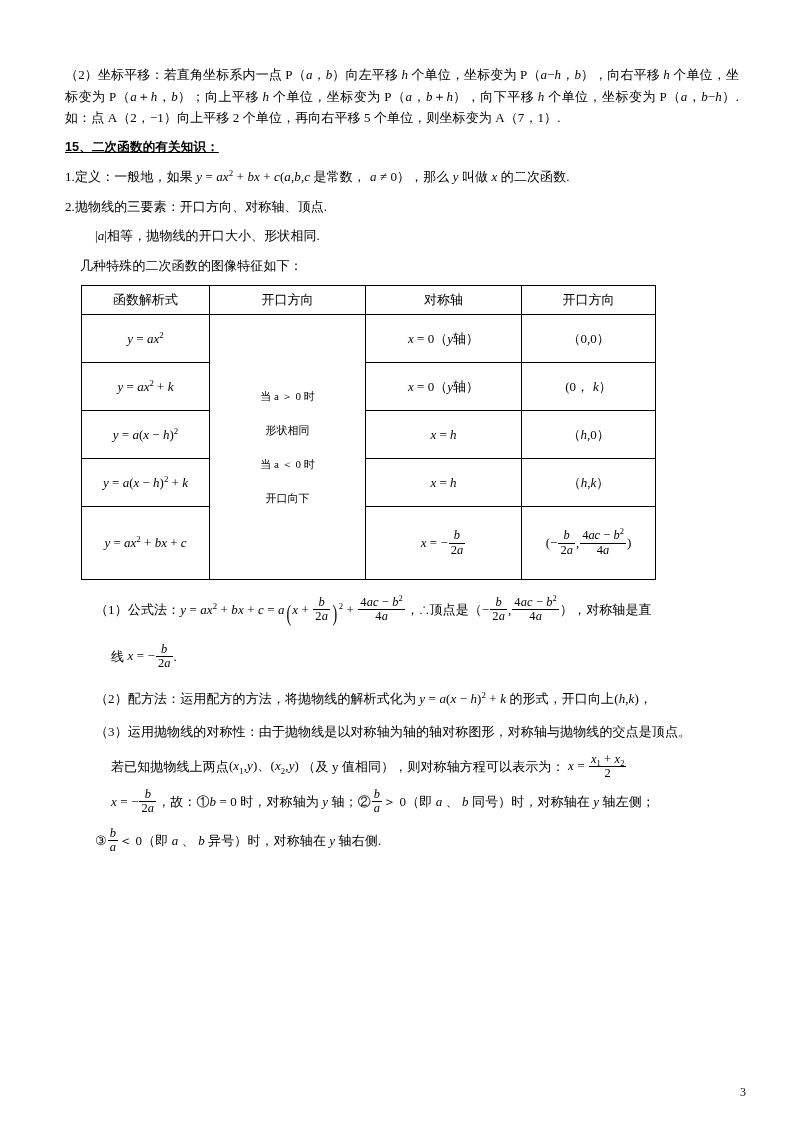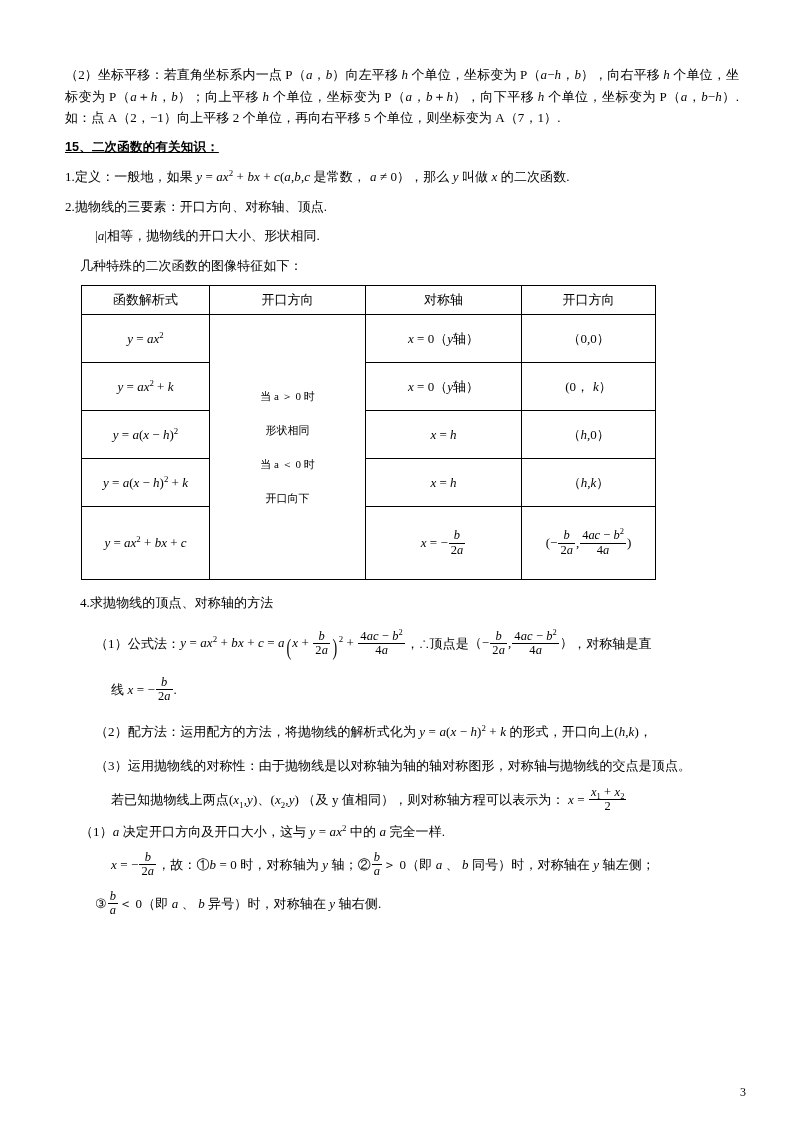--- a/index.html
+++ b/index.html
@@ -183,21 +183,20 @@
             <i class="mi">x</i> = −<span class="frac"><span class="num"><i class="mi">b</i></span><span class="den">2<i class="mi">a</i></span></span>
           </td>
           <td class="c4">
             (−<span class="frac"><span class="num"><i class="mi">b</i></span><span class="den">2<i class="mi">a</i></span></span>,<span class="frac"><span class="num">4<i class="mi">ac</i> − <i class="mi">b</i><sup>2</sup></span><span class="den">4<i class="mi">a</i></span></span>)
           </td>
         </tr>
       </tbody>
         </table>
     </div>
 
-    <p class="para ind-15" style="margin-top:12px;">4.求抛物线的顶点、对称轴的方法</p>
 
     <p class="para ind-30" style="margin-top:16px;">
       <span>（1）公式法：</span><span><i class="mi">y</i> = <i class="mi">ax</i><sup>2</sup> + <i class="mi">bx</i> + <i class="mi">c</i> = <i class="mi">a</i><span class="bigparen">(</span><i class="mi">x</i> + <span class="frac"><span class="num"><i class="mi">b</i></span><span class="den">2<i class="mi">a</i></span></span><span class="bigparen">)</span><sup>2</sup> + <span class="frac"><span class="num">4<i class="mi">ac</i> − <i class="mi">b</i><sup>2</sup></span><span class="den">4<i class="mi">a</i></span></span></span><span>，<span>∴顶点是</span></span><span>（−<span class="frac"><span class="num"><i class="mi">b</i></span><span class="den">2<i class="mi">a</i></span></span>,<span class="frac"><span class="num">4<i class="mi">ac</i> − <i class="mi">b</i><sup>2</sup></span><span class="den">4<i class="mi">a</i></span></span>）</span><span>，对称轴是直</span>
     </p>
 
     <p class="para ind-46" style="margin-top:18px;">
       <span>线</span><span> <i class="mi">x</i> = −<span class="frac"><span class="num"><i class="mi">b</i></span><span class="den">2<i class="mi">a</i></span></span></span><span>.</span>
     </p>
 
     <p class="para ind-30" style="margin-top:18px;">
@@ -205,23 +204,20 @@
     </p>
 
 
     <p class="para ind-30" style="margin-top:12px;">（3）运用抛物线的对称性：由于抛物线是以对称轴为轴的轴对称图形，对称轴与抛物线的交点是顶点。</p>
 
     <p class="para ind-46" style="margin-top:10px;">
       <span>若已知抛物线上两点</span><span>(<i class="mi">x</i><sub>1</sub>,<i class="mi">y</i>)、(<i class="mi">x</i><sub>2</sub>,<i class="mi">y</i>) </span><span>（及 y 值相同），则对称轴方程可以表示为：</span><span> <i class="mi">x</i> = <span class="frac"><span class="num"><i class="mi">x</i><sub>1</sub> + <i class="mi">x</i><sub>2</sub></span><span class="den">2</span></span></span>
     </p>
 
 
-    <p class="para ind-15">
-      <span>（1）<i class="mi">a</i> 决定开口方向及开口大小，这与 <i class="mi">y</i> = <i class="mi">ax</i><sup>2</sup> 中的 <i class="mi">a</i> 完全一样.</span>
-    </p>
 
 
     <p class="para ind-46" style="margin-top:6px;">
       <span><i class="mi">x</i> = −<span class="frac"><span class="num"><i class="mi">b</i></span><span class="den">2<i class="mi">a</i></span></span></span><span>，故：①<i class="mi">b</i> = 0 时，对称轴为 <i class="mi">y</i> 轴；②</span><span><span class="frac"><span class="num"><i class="mi">b</i></span><span class="den"><i class="mi">a</i></span></span></span><span>＞ 0（即 <i class="mi">a</i> 、 <i class="mi">b</i> 同号）时，对称轴在 <i class="mi">y</i> 轴左侧；</span>
     </p>
 
     <p class="para ind-30" style="margin-top:12px;">
       <span>③</span><span><span class="frac"><span class="num"><i class="mi">b</i></span><span class="den"><i class="mi">a</i></span></span></span><span>＜ 0（即 <i class="mi">a</i> 、 <i class="mi">b</i> 异号）时，对称轴在 <i class="mi">y</i> 轴右侧.</span>
     </p>
 

